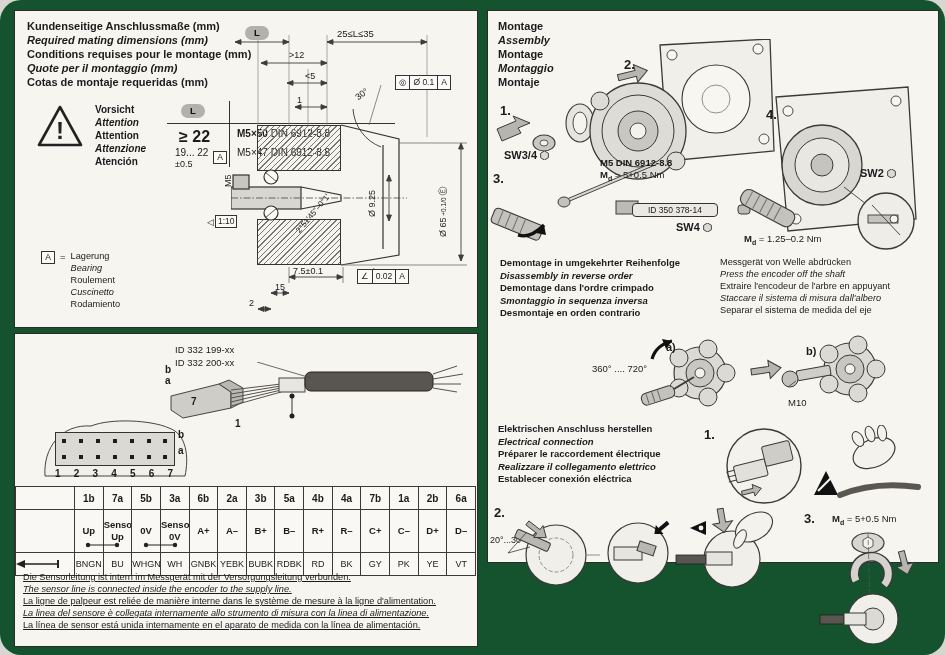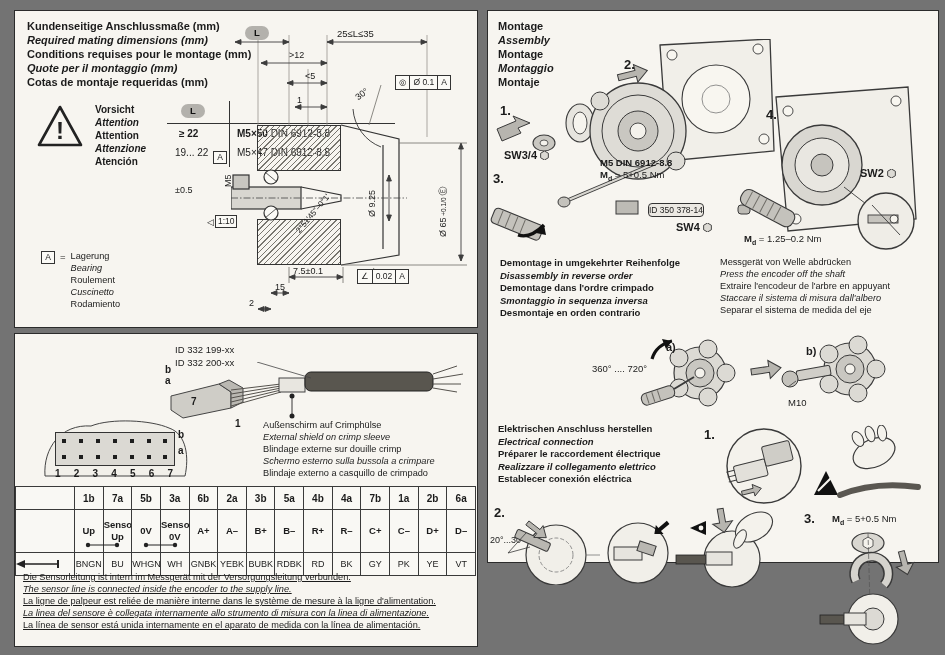--- a/index.html
+++ b/index.html
@@ -1,17 +1,17 @@
 <!DOCTYPE html>
 <html><head>
 <meta charset="utf-8">
 <style>
   html,body{margin:0;padding:0;background:#d8d6d1;}
-  .page{position:relative;width:945px;height:655px;background:#737373;overflow:hidden;
-        font-family:"Liberation Sans","DejaVu Sans",sans-serif;color:#1b1b1b;}
+  .page{position:relative;width:945px;height:655px;background:#14532d;overflow:hidden;
+        font-family:"Liberation Sans","DejaVu Sans",sans-serif;color:#1b1b1b;border-radius:21px;}
   .panel{position:absolute;background:#f7f5f0;border:1.6px solid #2b2b2b;box-sizing:border-box;}
   .abs{position:absolute;}
   .b{font-weight:bold;}
   .it{font-style:italic;}
   .hblk{font-size:11px;font-weight:bold;line-height:1.28;white-space:nowrap;}
   .cbold{font-size:9.5px;font-weight:bold;line-height:1.32;white-space:nowrap;}
   .cblk{font-size:9.2px;line-height:1.3;white-space:nowrap;}
   .dimt{font-size:9px;white-space:nowrap;}
   .step{font-size:13px;font-weight:bold;}
   .vlab{position:absolute;transform:rotate(-90deg);transform-origin:left bottom;white-space:nowrap;font-size:9px;height:10px;}
@@ -58,39 +58,39 @@
         <div class="it">Attention</div>
         <div>Attention</div>
         <div class="it">Attenzione</div>
         <div>Atención</div>
       </div>
 
     <div class="abs" style="left:152px;top:90px;width:232px;height:68px;">
       <div class="abs" style="left:62px;top:0;width:0;height:66px;border-left:1px solid #333;"></div>
       <div class="abs" style="left:0;top:22px;width:228px;border-top:1px solid #333;"></div>
       <span class="pill abs" style="left:14px;top:3px;">L</span>
-      <span class="abs b" style="left:12px;top:27px;font-size:10px;">≥ 22</span>
+      <span class="abs b" style="left:12px;top:27px;font-size:16px;">≥ 22</span>
       <span class="abs" style="left:70px;top:27px;font-size:10px;"><b>M5×50</b>&nbsp;<span>DIN 6912-8.8</span></span>
       <span class="abs" style="left:8px;top:46px;font-size:10px;">19... 22</span>
       <span class="abs" style="left:70px;top:46px;font-size:10px;"><span>M5×47</span>&nbsp;<span>DIN 6912-8.8</span></span>
     </div>
 
     <div class="abs" style="left:26px;top:240px;display:flex;gap:5px;align-items:flex-start;">
       <span class="sq">A</span>
       <span style="font-size:9.5px;">=</span>
       <div class="cblk lineblock">
           <div>Lagerung</div>
           <div class="it">Bearing</div>
           <div>Roulement</div>
           <div class="it">Cuscinetto</div>
           <div>Rodamiento</div>
         </div>
     </div>
 
-    <span class="abs dimt" style="left:160px;top:174px;">±0.5</span>
+    <span class="abs dimt" style="left:160px;top:148px;">±0.5</span>
     <span class="sq abs" style="left:198px;top:140px;">A</span>
     <div class="abs" style="left:192px;top:204px;display:flex;align-items:center;gap:1px;">
       <span style="font-size:9px;">◁</span>
       <span class="sq" style="width:auto;padding:0 2px;">1:10</span>
     </div>
 
     <div class="abs" style="left:216px;top:14px;width:246px;height:298px;">
       <div class="hatch" style="left:26px;top:100px;width:84px;height:46px;"></div>
       <div class="hatch" style="left:26px;top:194px;width:84px;height:46px;"></div>
       <svg class="abs" style="left:0;top:0;" width="246" height="298" viewBox="0 0 246 298">
@@ -246,27 +246,20 @@
       <line x1="96" y1="0" x2="150" y2="16" stroke="#444" stroke-width="0.8"></line>
       <circle cx="131" cy="34" r="2.5" fill="#222"></circle>
         <line x1="131" y1="34" x2="131" y2="54" stroke="#222" stroke-width="0.9"></line>
         <circle cx="131" cy="54" r="2.5" fill="#222"></circle>
     </svg>
     <span class="abs b" style="left:150px;top:30px;font-size:10px;">b</span>
     <span class="abs b" style="left:150px;top:41px;font-size:10px;">a</span>
     <span class="abs b" style="left:176px;top:62px;font-size:10px;">7</span>
     <span class="abs b" style="left:220px;top:84px;font-size:10px;">1</span>
 
-    <div class="abs cblk lineblock" style="left:248px;top:86px;">
-        <div>Außenschirm auf Crimphülse</div>
-        <div class="it">External shield on crimp sleeve</div>
-        <div>Blindage externe sur douille crimp</div>
-        <div class="it">Schermo esterno sulla bussola a crimpare</div>
-        <div>Blindaje externo a casquillo de crimpado</div>
-      </div>
 
     <div class="abs" style="left:0px;top:152px;width:461px;">
       <table class="ptable">
         <tbody>
             <tr class="r-pins">
               <td class="lead"></td>
               <td>1b</td>
               <td>7a</td>
               <td>5b</td>
               <td>3a</td>
@@ -422,21 +415,21 @@
     <span class="abs step" style="left:278px;top:96px;">4.</span>
 
     <span class="hexlab abs" style="left:16px;top:138px;">
       <span>SW3/4</span>
       <svg width="9" height="9" viewBox="0 0 10 10">
           <polygon points="5,0 9.3,2.5 9.3,7.5 5,10 0.7,7.5 0.7,2.5" fill="#dcdad4" stroke="#333" stroke-width="1"></polygon>
         </svg>
     </span>
     <span class="abs b" style="left:112px;top:146px;font-size:9.5px;">M5 DIN 6912-8.8</span>
     <span class="abs" style="left:112px;top:158px;font-size:9.5px;"><b><span>M</span><sub style="font-size:7px;">d</sub></b><span> = 5+0.5 Nm</span></span>
-    <span class="abs" style="left:160px;top:192px;border:1px solid #333;border-radius:4px;background:#ece9e3;font-size:8.5px;line-height:12px;padding:0 0;">ID 350 378-14</span>
+    <span class="abs" style="left:144px;top:192px;border:1px solid #333;border-radius:4px;background:#ece9e3;font-size:8.5px;line-height:12px;padding:0 15px;">ID 350 378-14</span>
     <span class="hexlab abs" style="left:188px;top:210px;">
       <span>SW4</span>
       <svg width="9" height="9" viewBox="0 0 10 10">
           <polygon points="5,0 9.3,2.5 9.3,7.5 5,10 0.7,7.5 0.7,2.5" fill="#dcdad4" stroke="#333" stroke-width="1"></polygon>
         </svg>
     </span>
     <span class="hexlab abs" style="left:372px;top:156px;">
       <span>SW2</span>
       <svg width="9" height="9" viewBox="0 0 10 10">
           <polygon points="5,0 9.3,2.5 9.3,7.5 5,10 0.7,7.5 0.7,2.5" fill="#dcdad4" stroke="#333" stroke-width="1"></polygon>

